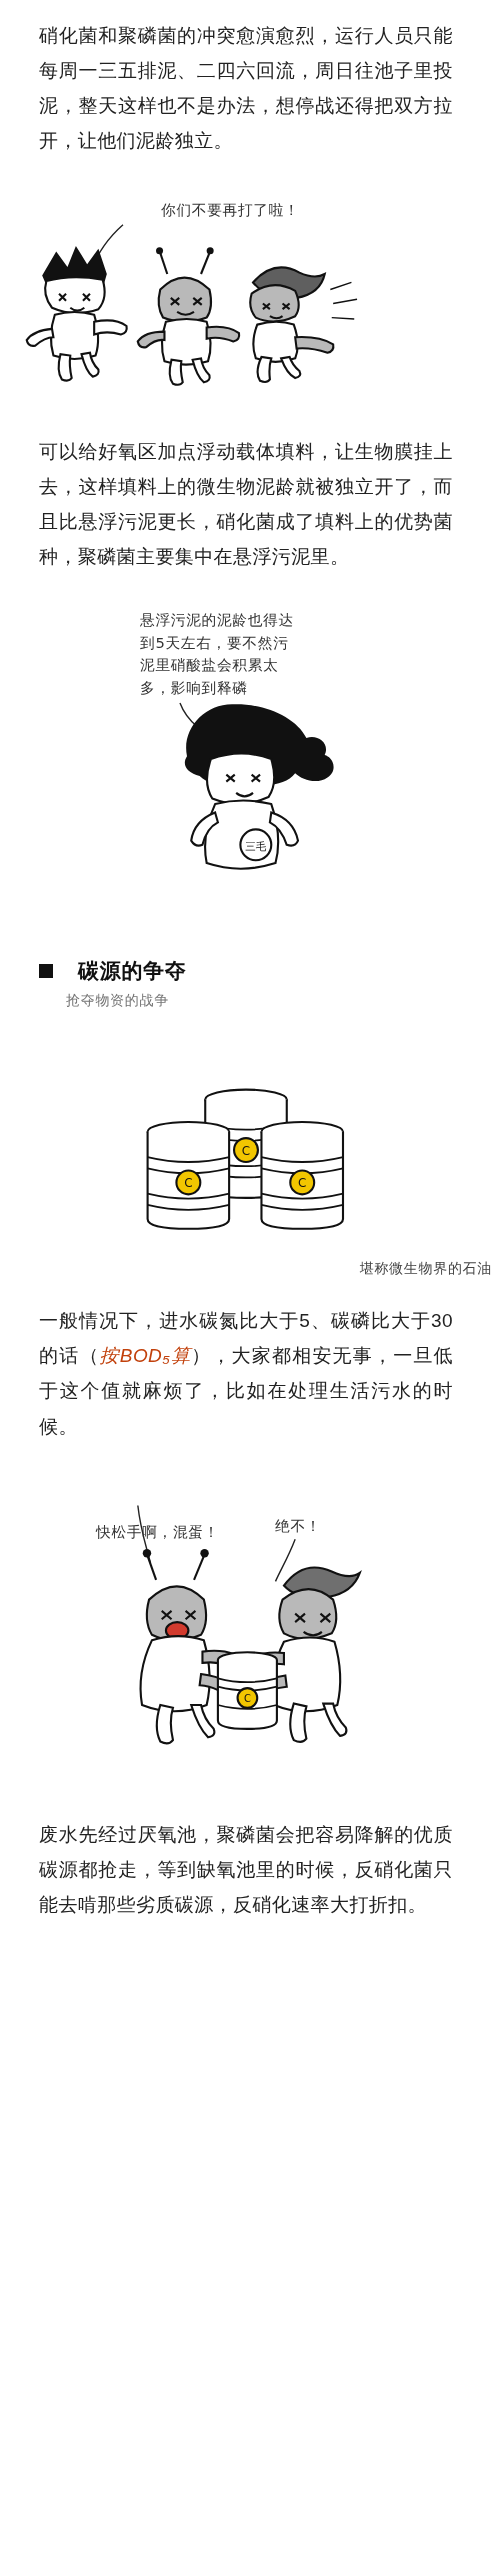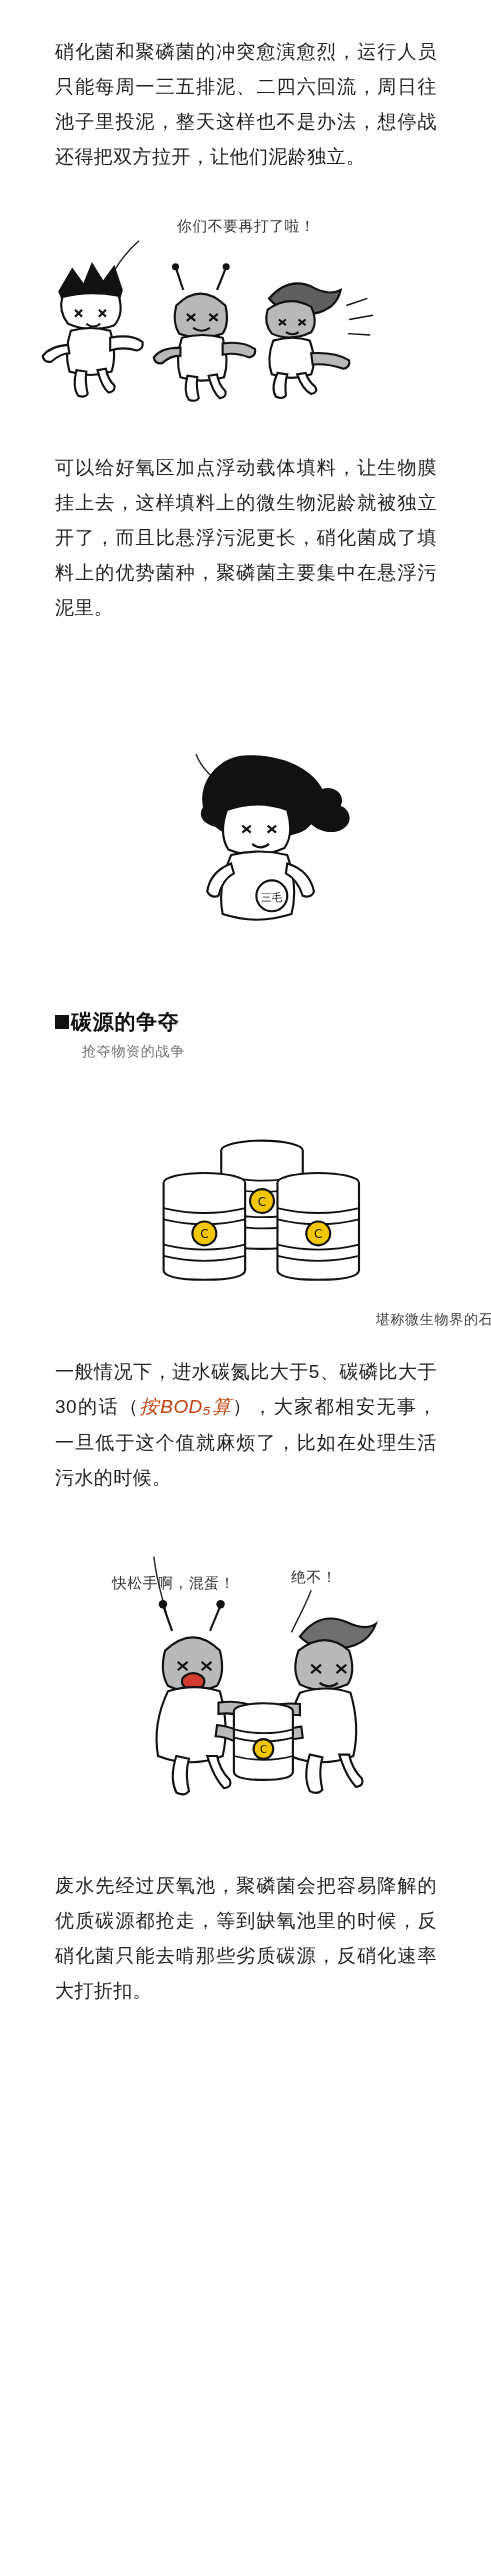--- a/index.html
+++ b/index.html
@@ -10,42 +10,42 @@
   body {
     width: 492px;
     font-family: "Liberation Sans", sans-serif;
     color: #1a1a1a;
   }
   .page {
     width: 492px;
     min-height: 2576px;
     position: relative;
     box-sizing: border-box;
-    padding: 16px;
+    padding: 0;
     background: #fff;
   }
   .para {
     font-size: 19px;
     line-height: 1.85;
     letter-spacing: 0.4px;
     color: #222;
     padding: 0 39px;
     text-align: justify;
     font-family: "Liberation Sans", sans-serif;
   }
   .spacer-s { height: 18px; }
   .spacer-m { height: 32px; }
   .spacer-l { height: 56px; }
 
   
   .section-head {
     padding: 0 39px;
     display: flex;
     align-items: center;
-    gap: 2px;
+    gap: 25px;
   }
   .sq {
     width: 14px;
     height: 14px;
     background: #111;
     display: inline-block;
     flex: 0 0 auto;
   }
   .section-title {
     font-size: 21px;
@@ -156,20 +156,26 @@
     </svg>
   </div>
 
   <div class="spacer-m"></div>
 
   <div class="para">可以给好氧区加点浮动载体填料，让生物膜挂上去，这样填料上的微生物泥龄就被独立开了，而且比悬浮污泥更长，硝化菌成了填料上的优势菌种，聚磷菌主要集中在悬浮污泥里。</div>
 
   <div class="spacer-m"></div>
 
   <div class="illus" style="height:295px;">
+    <div class="abs handwrite" style="left:140px; top:2.8px; width:211px;">
+      <div>悬浮污泥的泥龄也得达</div>
+      <div>到5天左右，要不然污</div>
+      <div>泥里硝酸盐会积累太</div>
+      <div>多，影响到释磷</div>
+    </div>
 
     <svg width="492" height="295" viewBox="0 0 700 420">
 
       <path d="M256 138 C268 170, 300 186, 316 196" stroke="#222" stroke-width="2" fill="none"></path>
 
       <g>
         <path d="M266 214 C258 176, 290 140, 330 140 C372 138, 420 156, 436 188
                  C452 182, 470 196, 462 212 C476 216, 480 236, 466 244
                  C452 254, 430 248, 420 238 C408 254, 380 258, 360 252
                  C340 262, 300 258, 284 242 C266 238, 258 226, 266 214 Z" fill="#111"></path>

